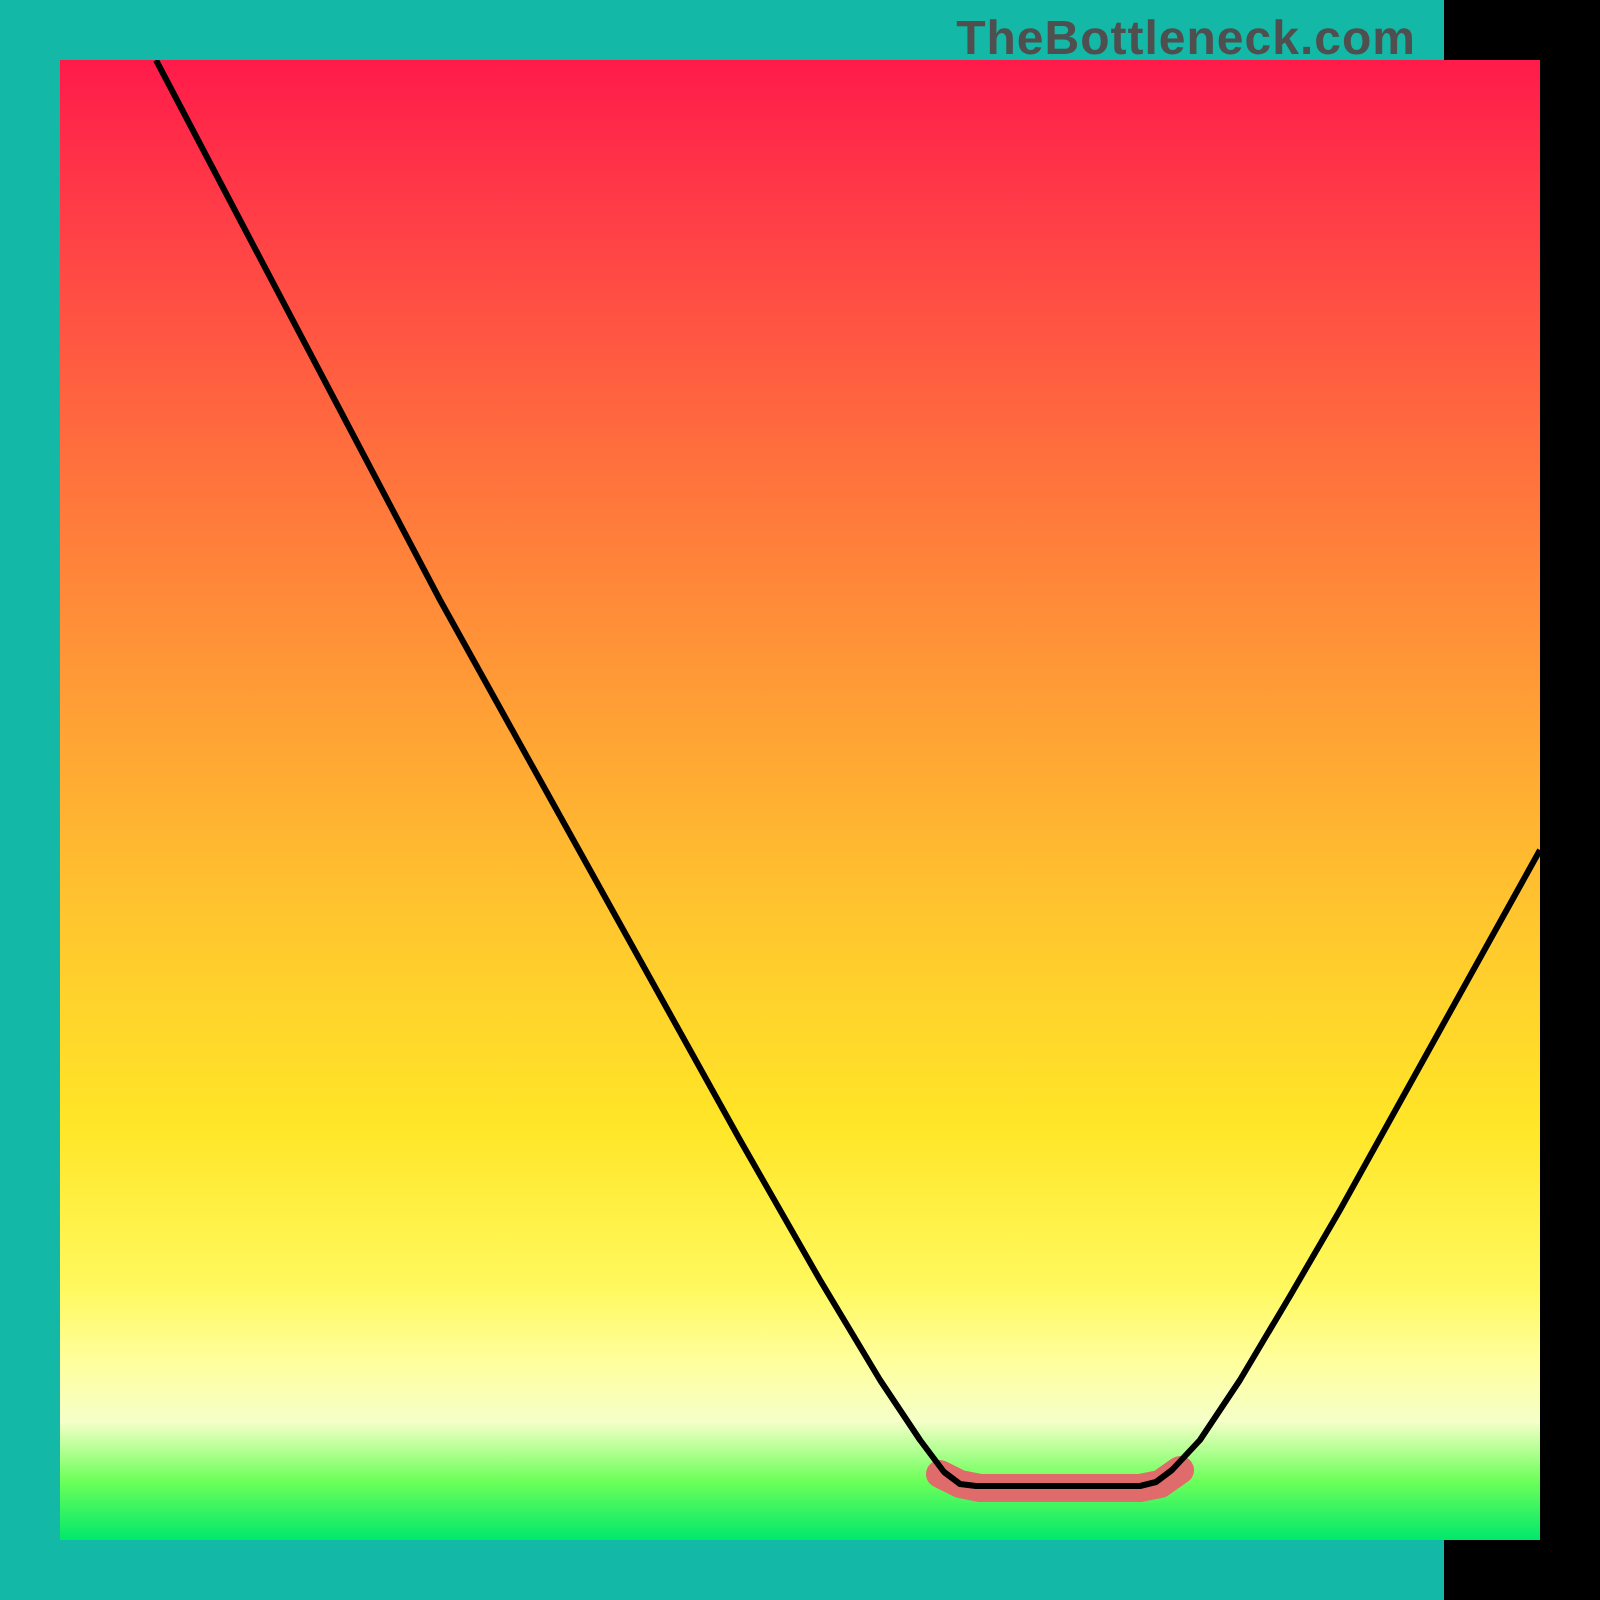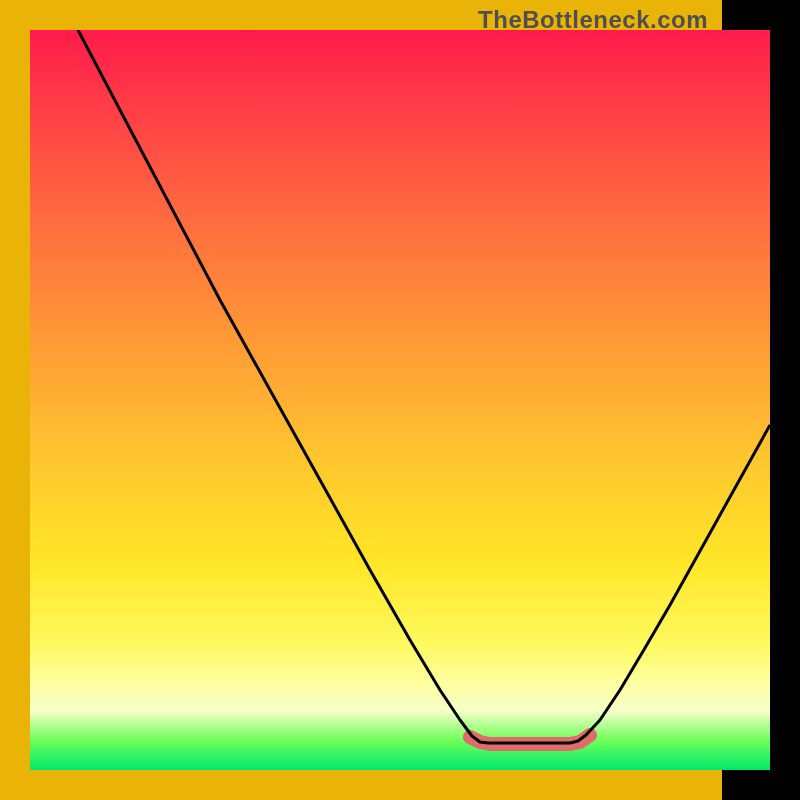--- a/index.html
+++ b/index.html
@@ -8,21 +8,21 @@
     width: 800px;
     height: 800px;
     background: #000;
     font-family: Arial, Helvetica, sans-serif;
     overflow: hidden;
   }
   .frame {
     position: relative;
     width: 722px;
     height: 800px;
-    background: #eab308;
+    background: #14b8a6;
   }
   .watermark {
     position: absolute;
     top: 6px;
     right: 14px;
     color: #4f4f4f;
     font-size: 24px;
     font-weight: 600;
     letter-spacing: 0.5px;
     z-index: 50;

